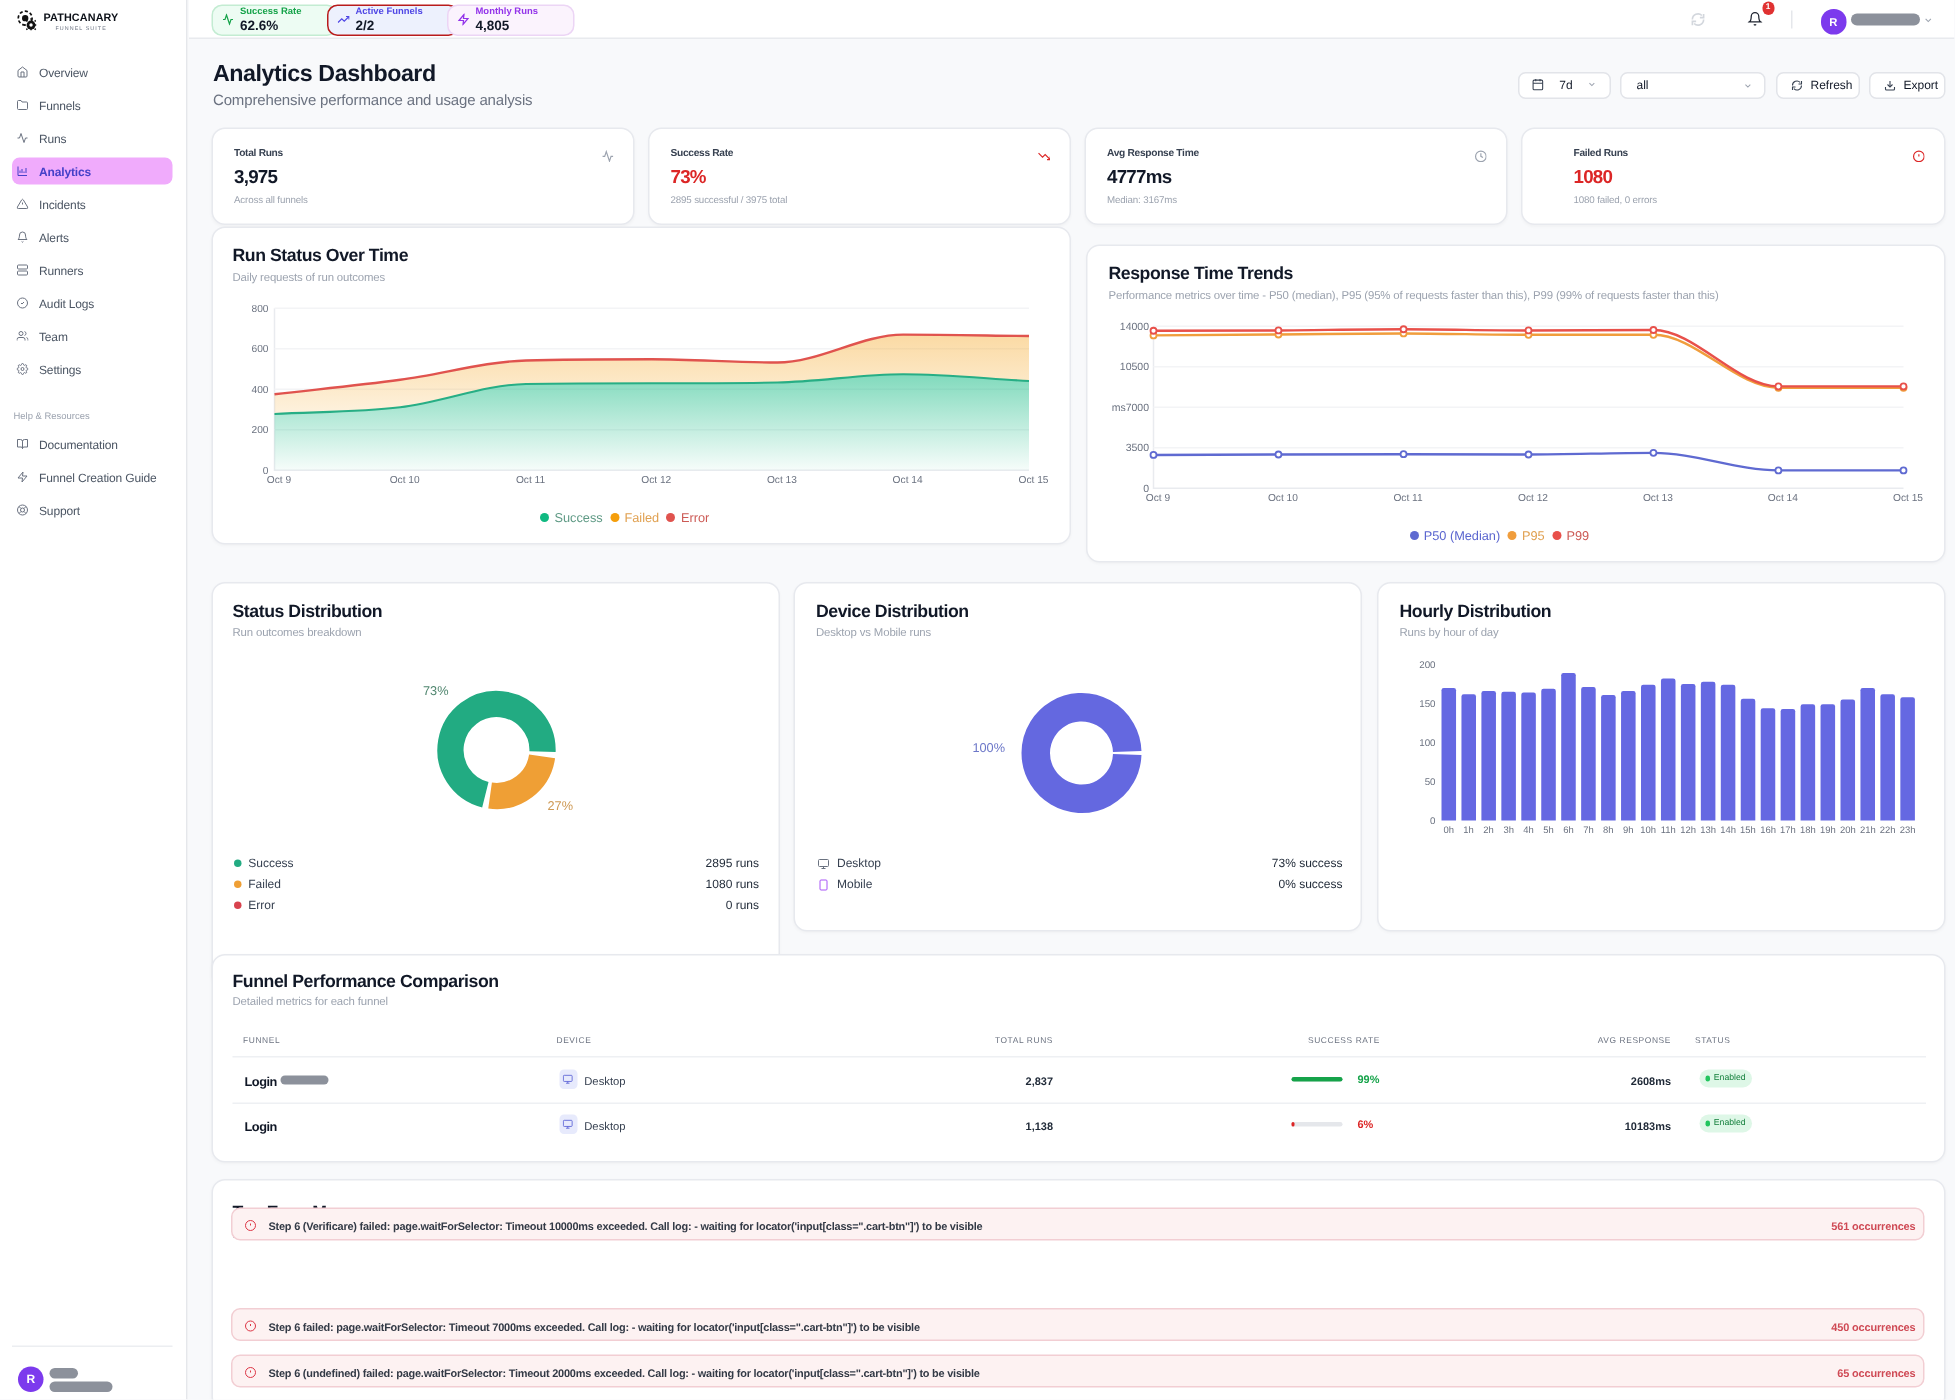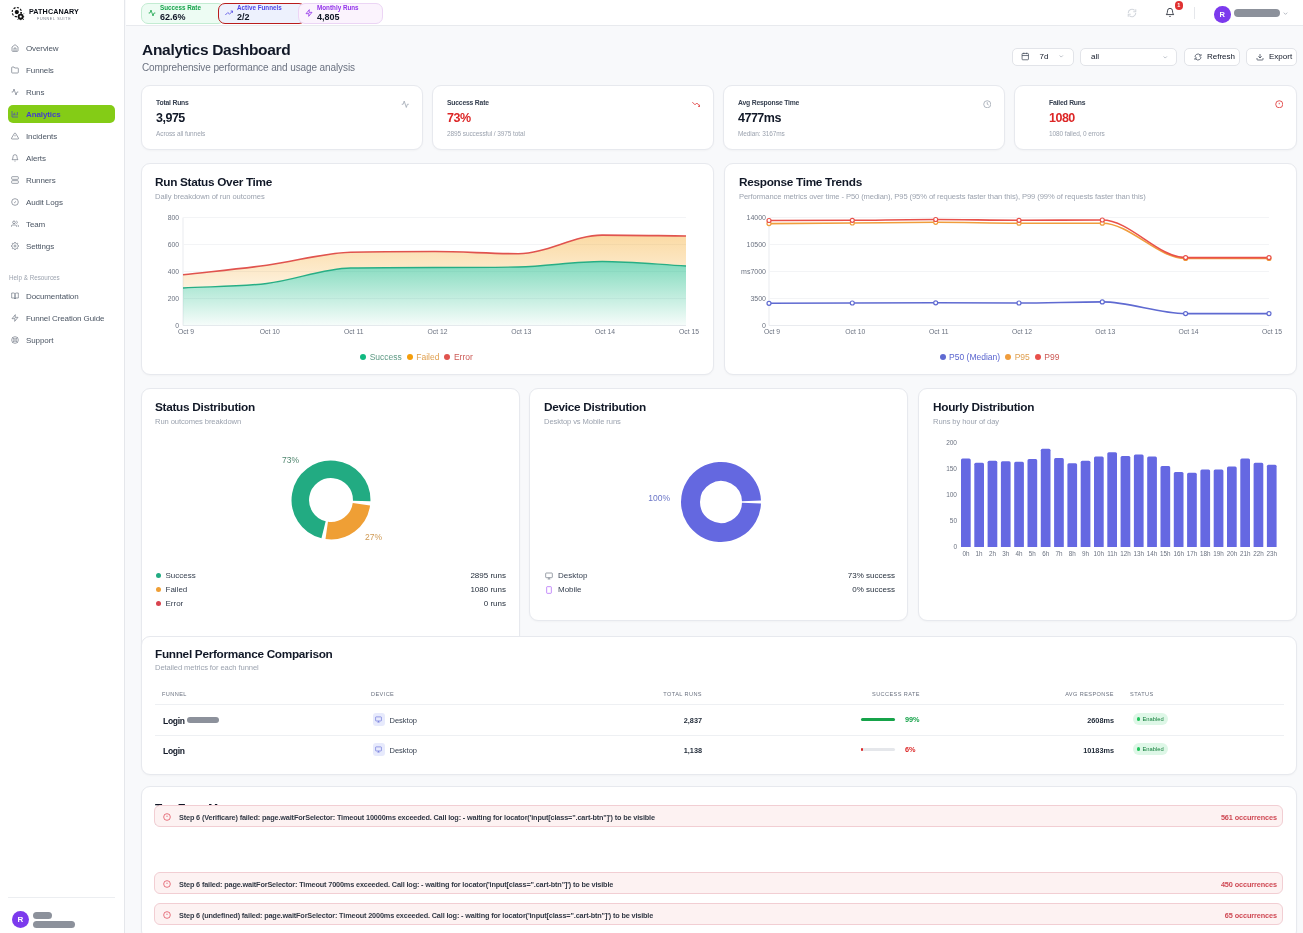--- a/index.html
+++ b/index.html
@@ -4,21 +4,21 @@
 <style>
 * { margin:0; padding:0; box-sizing:border-box; }
 html,body { width:1303px; height:933px; overflow:hidden; font-family:"Liberation Sans", sans-serif; background:#f8f9fb; }
 #app { position:relative; width:1303px; height:933px; }
 .abs { position:absolute; }
 #sidebar { position:absolute; left:0; top:0; width:125px; height:933px; background:#fff; border-right:1px solid #e5e7eb; z-index:5; }
 .nav { position:absolute; left:8px; top:39px; width:107px; }
 .nav-item { height:18px; margin-bottom:4px; display:flex; align-items:center; border-radius:5px; color:#4b5563; font-size:8px; letter-spacing:-0.1px; }
 .nav-item svg { margin-left:2.5px; width:8px; height:8px; flex:0 0 auto; }
 .nav-item span { margin-left:7.5px; white-space:nowrap; }
-.nav-item.active { background:#84cc16; color:#4540c8; font-weight:bold; }
+.nav-item.active { background:#f0abfc; color:#4540c8; font-weight:bold; }
 .nav-sec { font-size:6.3px; color:#9ca3af; margin:19px 0 6px 1px; }
 #header { position:absolute; left:126px; top:0; width:1177px; height:26px; background:#fff; border-bottom:1px solid #e8eaee; z-index:4; }
 .pill { position:absolute; top:2.5px; height:21px; border-radius:7px; display:flex; align-items:center; padding:0 23px 0 6px; }
 .pill .pcol { margin-left:4px; }
 .pill .plab { font-size:6.3px; font-weight:bold; }
 .pill .pval { font-size:9px; font-weight:bold; color:#111827; margin-top:0.5px; }
 .card { position:absolute; background:#fff; border:1px solid #e7e9ee; border-radius:9px; box-shadow:0 1px 2px rgba(16,24,40,0.03); }
 .ctitle { font-size:11.8px; font-weight:bold; color:#111827; letter-spacing:-0.3px; line-height:12px; }
 .csub { font-size:7.6px; color:#9ca3af; margin-top:3.5px; letter-spacing:-0.1px; }
 .tbtn { position:absolute; top:47.5px; height:18px; background:#fff; border:1px solid #e2e4e9; border-radius:5px; display:flex; align-items:center; font-size:8px; color:#111827; }
@@ -269,24 +269,24 @@
   <div class="abs" style="left:14px; top:13px;margin-left:20px;">
     <div class="statlab">Failed Runs</div>
     <div class="statval" style="color:#dc2626;">1080</div>
     <div class="statcap">1080 failed, 0 errors</div>
   </div>
   <svg class="abs" style="right:13px; top:13.5px;" width="8.5" height="8.5" viewBox="0 0 24 24" fill="none" stroke="#dc2626" stroke-width="2.2">
         <circle cx="12" cy="12" r="10"></circle>
         <path d="M12 8v4M12 16h.01"></path>
       </svg>
 </div>
-<div class="card" style="left:141px; top:163px; width:573px; height:212px;">
+<div class="card" style="left:141px; top:151px; width:573px; height:212px;">
   <div class="abs" style="left:13px; top:12px;">
     <div class="ctitle">Run Status Over Time</div>
-    <div class="csub">Daily breakdown of run outcomes</div>
+    <div class="csub">Daily requests of run outcomes</div>
   </div>
   <div class="abs" style="left:-11px; top:188px; width:571px; display:flex; justify-content:center; align-items:center; gap:5px;">
     <span class="leg" style="color:#5f9a85;"><span class="legdot" style="background:#10b981;"></span>Success</span>
     <span class="leg" style="color:#e0a050;"><span class="legdot" style="background:#f59e0b;"></span>Failed</span>
     <span class="leg" style="color:#cc5a55;"><span class="legdot" style="background:#e0534e;"></span>Error</span>
   </div>
   <svg class="abs" style="left:0; top:0;" width="571" height="210" viewBox="0 0 571 210">
 <defs>
           <linearGradient id="gg" x1="0" y1="95" x2="0" y2="161" gradientUnits="userSpaceOnUse">
             <stop offset="0" stop-color="#10b981" stop-opacity="0.55"></stop>

